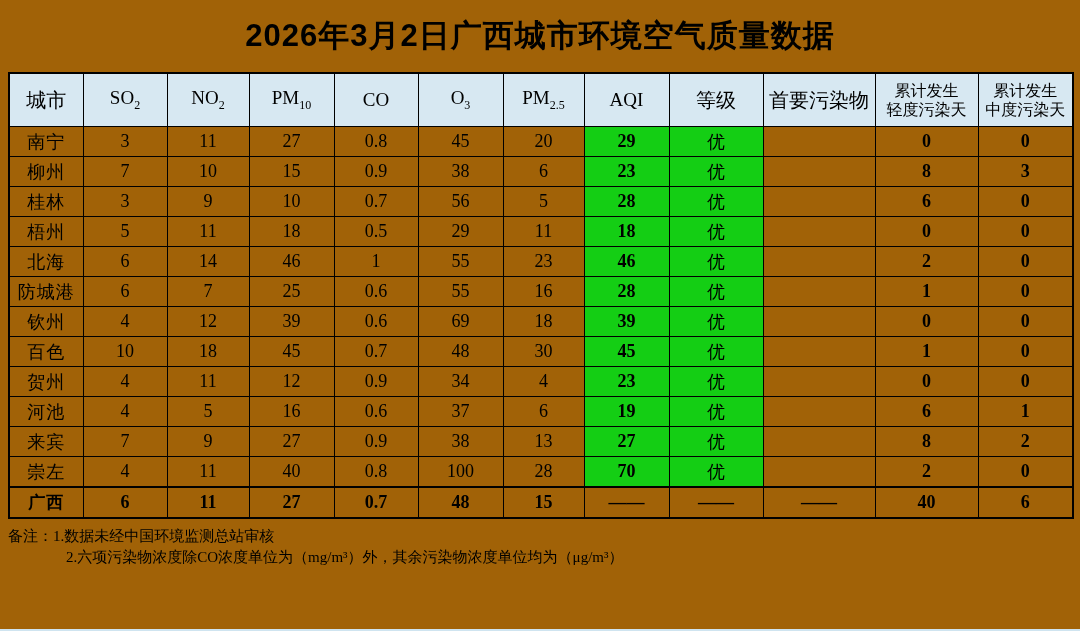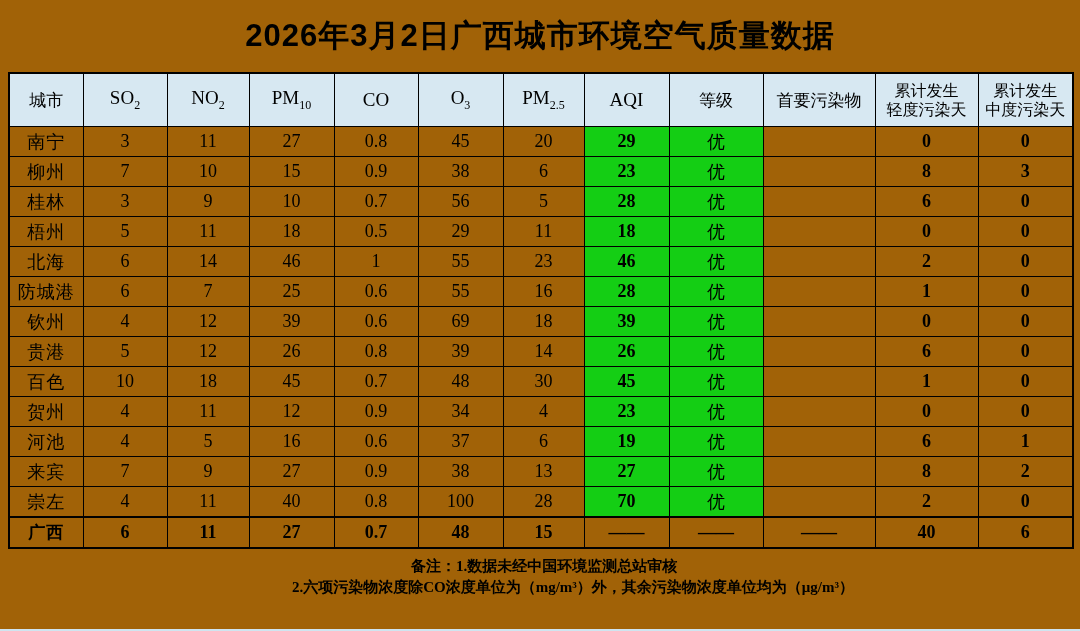--- a/index.html
+++ b/index.html
@@ -32,33 +32,33 @@
     overflow:hidden;
     white-space:nowrap;
   }
   table.aq thead th{
     height:52px;
     background:var(--header-bg,#d7e8f2);
     font-weight:normal;
   }
   th.chem{font-family:"Liberation Serif", serif;font-size:19px;margin-top:8px;}
   th.chem sub{font-size:12px;}
-  th.cn{font-family:"Liberation Sans", sans-serif;font-weight:bold;font-size:17px;}
+  th.cn{font-family:"Liberation Sans", sans-serif;font-weight:bold;font-size:20px;}
   th.cn.twoline{font-size:16px;line-height:19px;}
   table.aq tbody td{height:29px;font-size:18px;}
   td.city{font-family:"Liberation Serif", serif;font-size:17px;letter-spacing:1px;}
   td.green{background:var(--aqi-green,#14ce14);}
   td.aqi{font-weight:bold;}
   td.days{font-weight:bold;}
   tr.summary td{font-weight:bold;height:30px;border-top:2px solid #000;}
   tr.summary td.city{font-family:"Liberation Sans", sans-serif;font-size:17px;margin-left:8px;}
   .notes{
     margin:7px 0 0 8px;
     font-family:"Liberation Serif", serif;
-    font-weight:bold;font-size:15px;line-height:21px;text-align:center;
+    font-weight:normal;font-size:15px;line-height:21px;
   }
   .note-indent{padding-left:58px;}
   .bottom-strip{
     position:absolute;left:0;bottom:0;width:100%;height:2px;
     background:#cfe4f0;
   }
 </style>
 </head>
 <body>
 
@@ -189,34 +189,20 @@
           <td>0.6</td>
           <td>69</td>
           <td>18</td>
           <td class="green aqi">39</td>
           <td class="green">优</td>
           <td></td>
           <td class="days">0</td>
           <td class="days">0</td>
         </tr>
         <tr>
-          <td class="city">贵港</td>
-          <td>5</td>
-          <td>12</td>
-          <td>26</td>
-          <td>0.8</td>
-          <td>39</td>
-          <td>14</td>
-          <td class="green aqi">26</td>
-          <td class="green">优</td>
-          <td></td>
-          <td class="days">6</td>
-          <td class="days">0</td>
-        </tr>
-        <tr>
           <td class="city">百色</td>
           <td>10</td>
           <td>18</td>
           <td>45</td>
           <td>0.7</td>
           <td>48</td>
           <td>30</td>
           <td class="green aqi">45</td>
           <td class="green">优</td>
           <td></td>

